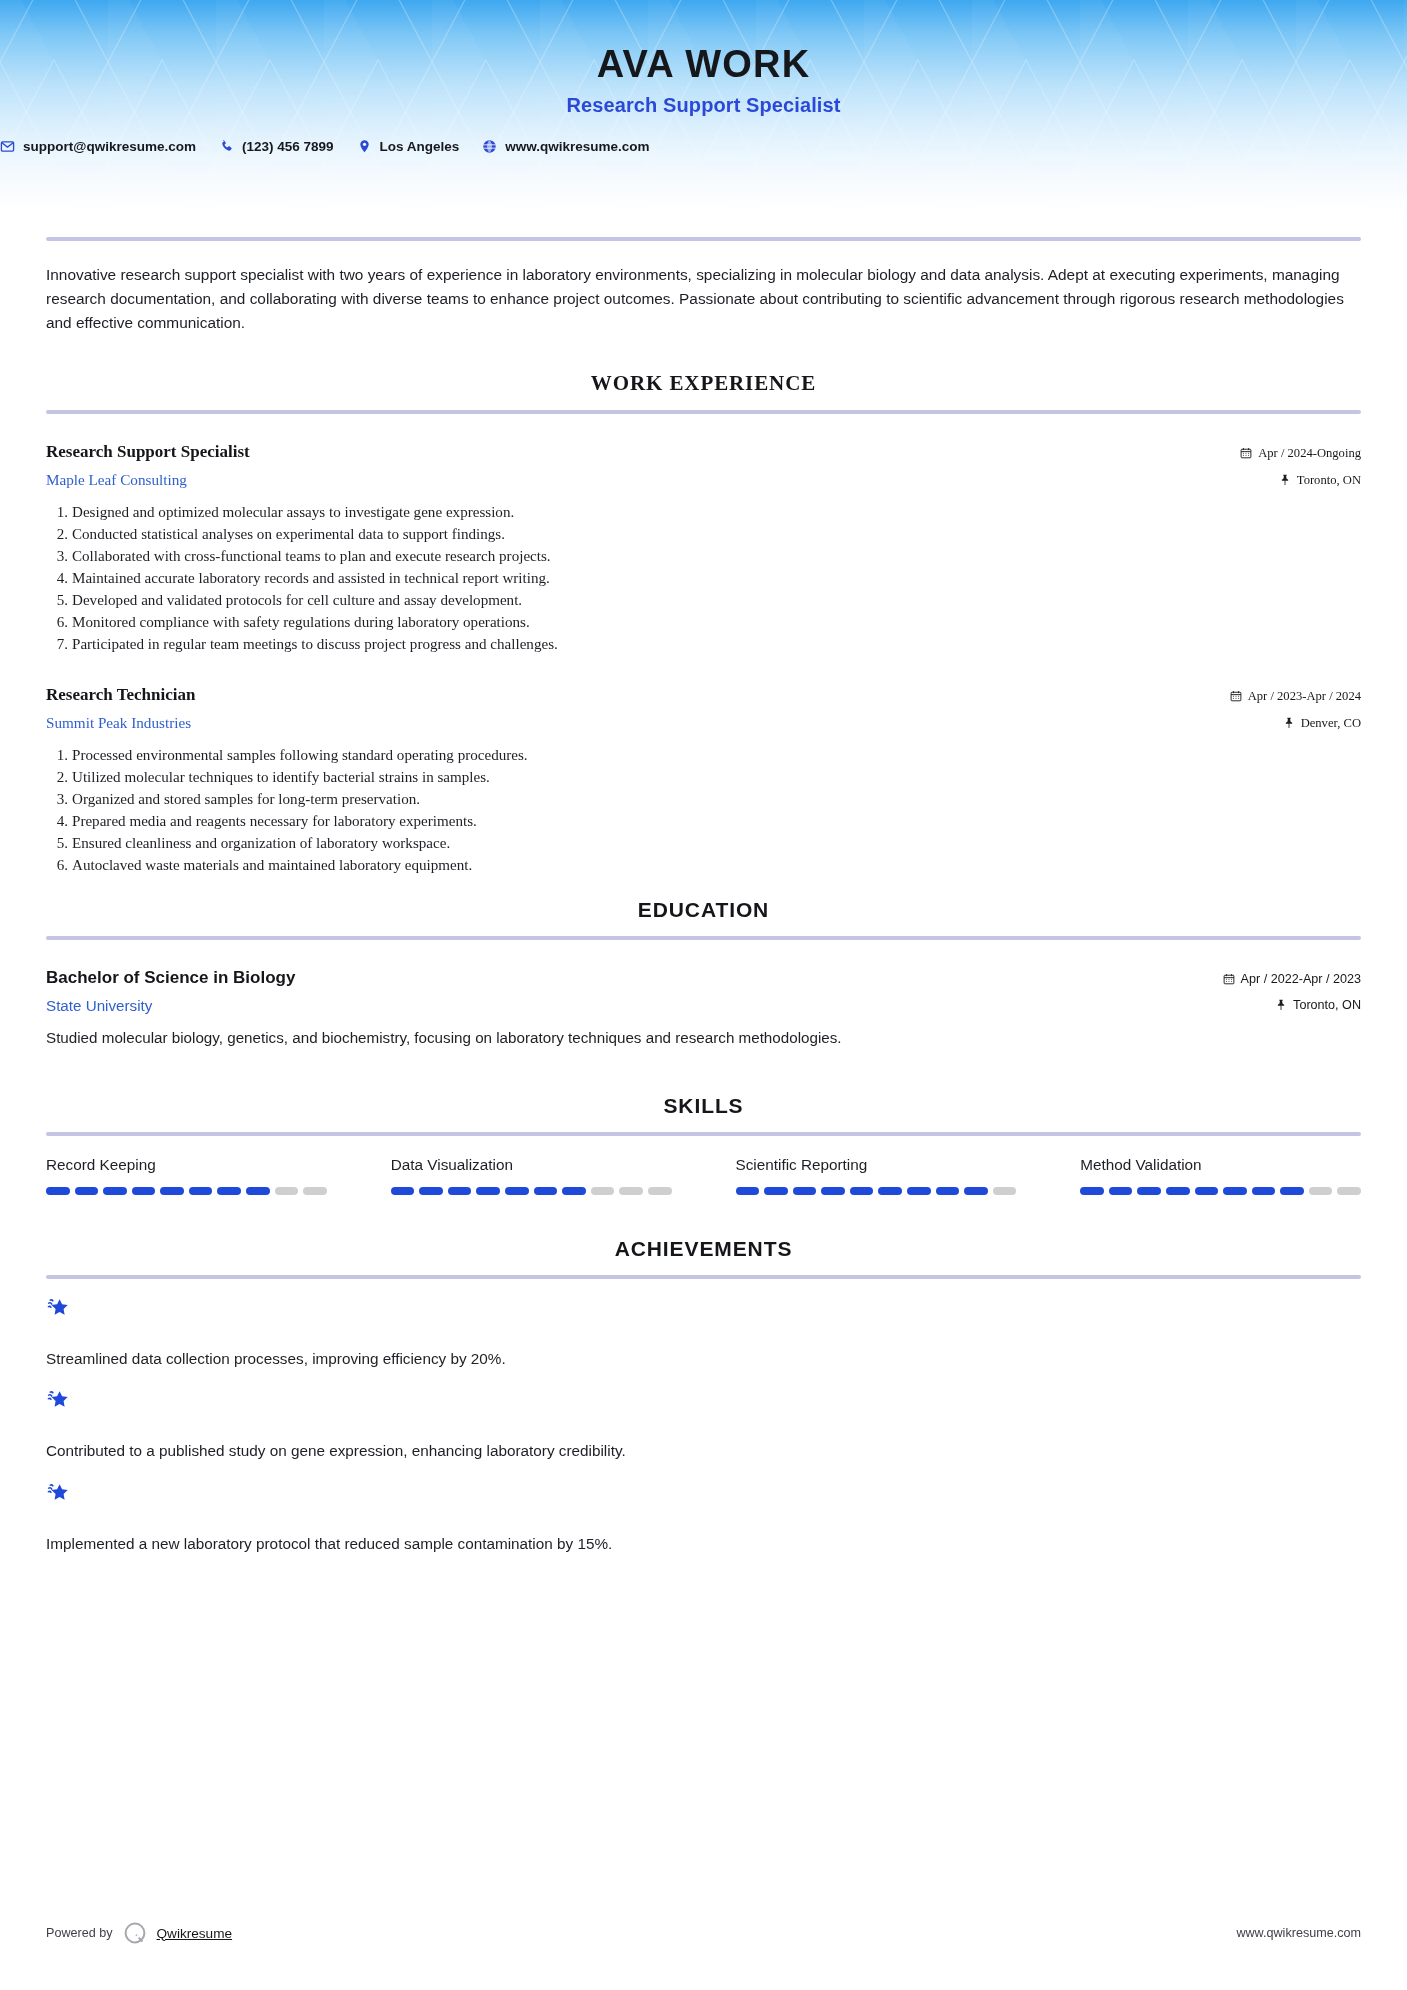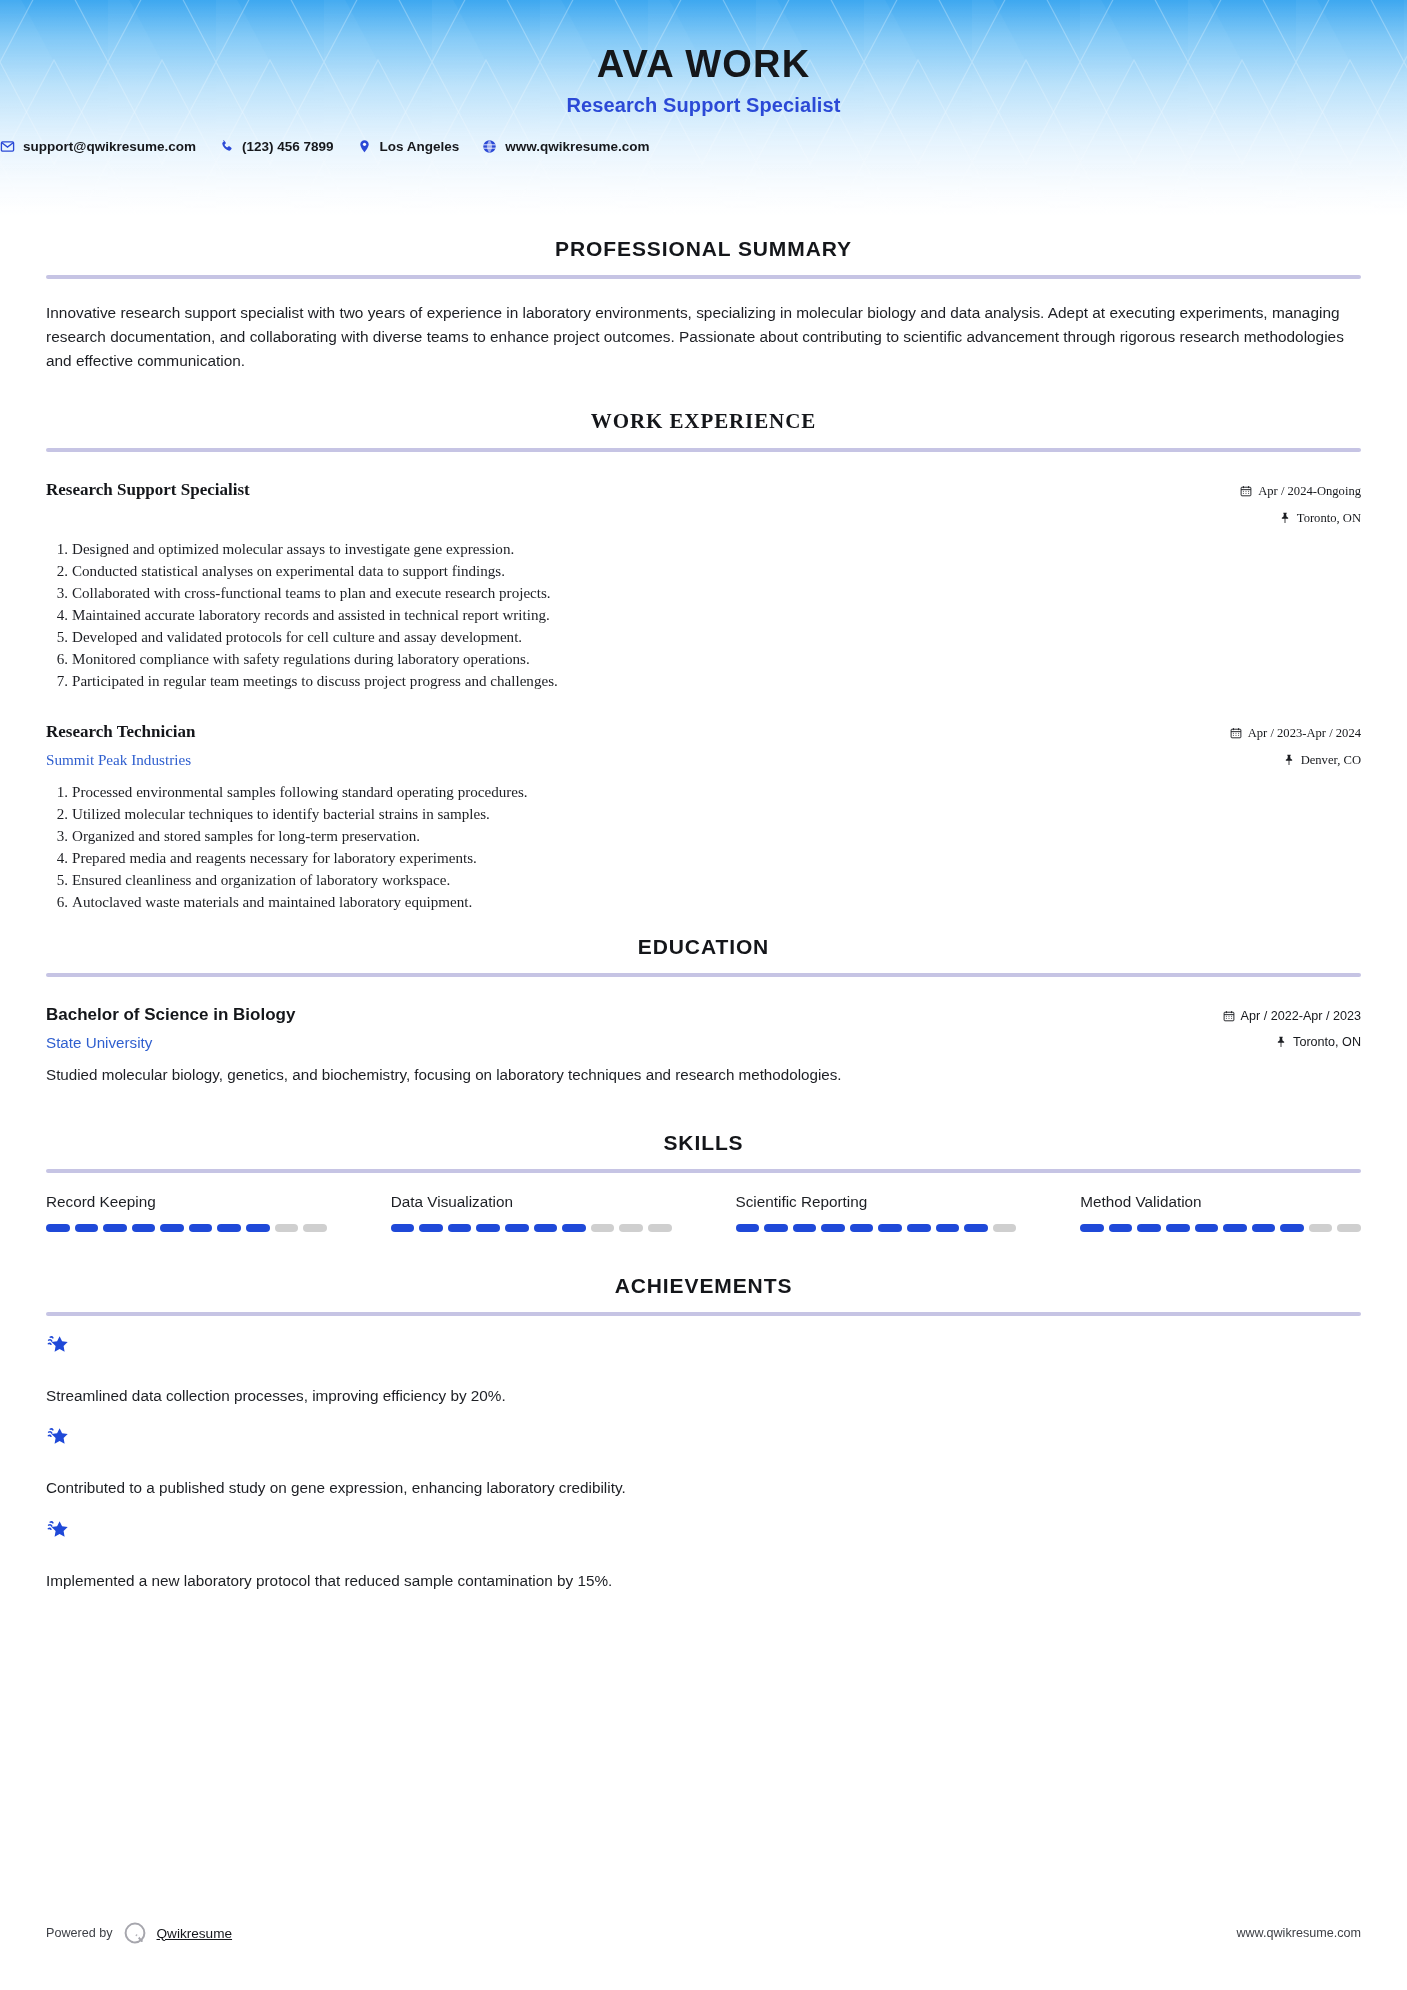--- a/index.html
+++ b/index.html
@@ -257,33 +257,33 @@
         </span>
         <span>www.qwikresume.com</span>
       </div>
     </div>
   </div>
 </div>
 
 <div class="page">
 
   <div class="section">
-    <div class="section-title">PROFESSIONAL SUMMARY</div>
     <div class="section-rule"></div>
     <p class="summary-text">Innovative research support specialist with two years of experience in laboratory environments, specializing in molecular biology and data analysis. Adept at executing experiments, managing research documentation, and collaborating with diverse teams to enhance project outcomes. Passionate about contributing to scientific advancement through rigorous research methodologies and effective communication.</p>
   </div>
 
   <div class="section" style="margin-top:36px;font-family:Liberation Serif, serif;">
     <div class="section-title">WORK EXPERIENCE</div>
     <div class="section-rule"></div>
 
     <div class="entry" style="margin-top:28px;">
       <div class="entry-head">
         <div class="entry-left">
           <div class="entry-title">Research Support Specialist</div>
+          <div class="entry-org">Maple Leaf Consulting</div>
         </div>
         <div class="entry-right">
           <div class="meta-line">
             <span class="meta-icon">
               <svg viewBox="0 0 14 14" fill="none" stroke="currentColor" stroke-width="1.1">
                 <rect x="1.3" y="2.6" width="11.4" height="10" rx="1"></rect>
                 <path d="M1.3 5.4h11.4M4 1.3v2.4M10 1.3v2.4"></path>
                 <path d="M3.4 7.4h1.2M6.4 7.4h1.2M9.4 7.4h1.2M3.4 9.8h1.2M6.4 9.8h1.2M9.4 9.8h1.2" stroke-width="0.9"></path>
               </svg>
             </span>

